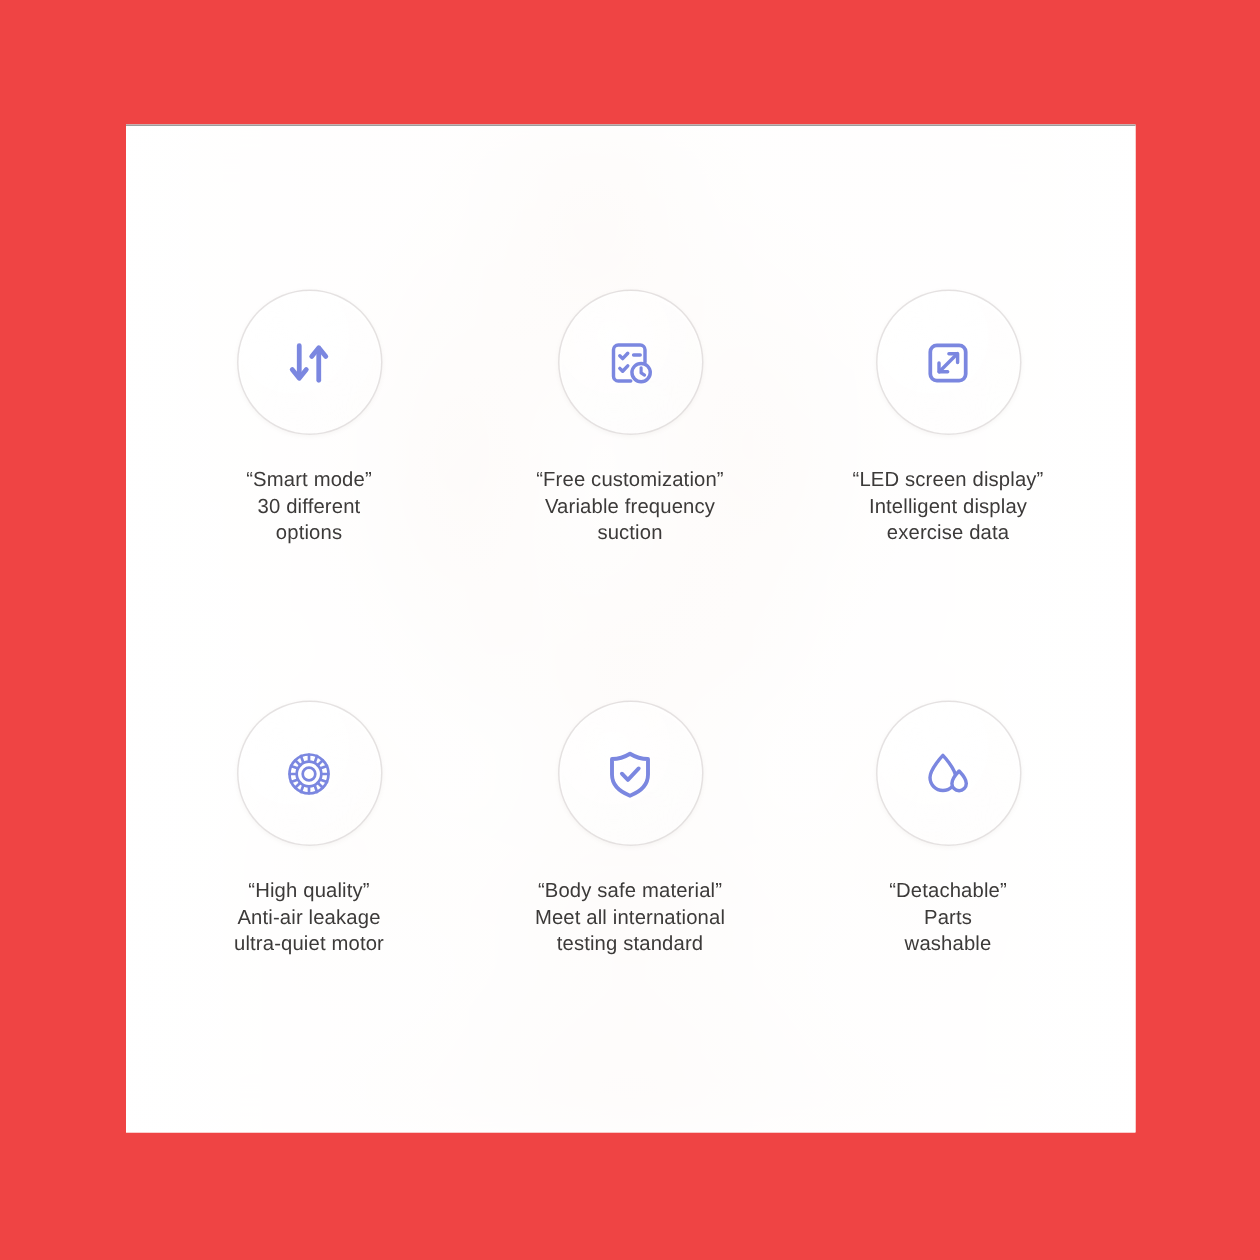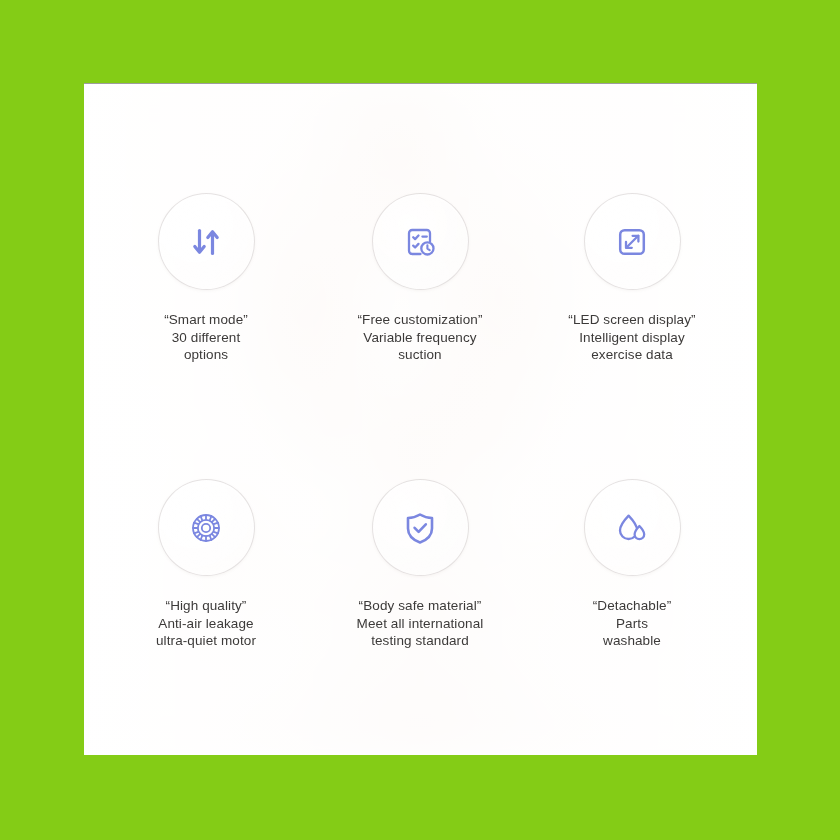--- a/index.html
+++ b/index.html
@@ -11,21 +11,21 @@
     width: 840px;
     height: 840px;
     font-family: "Liberation Sans", sans-serif;
     overflow: hidden;
   }
 
   #stage {
     position: relative;
     width: 840px;
     height: 840px;
-    background: #84cc16;
+    background: #ef4444;
   }
 
   
   .panel {
     position: absolute;
     left: 84px;
     top: 83px;
     width: 673px;
     height: 672px;
     overflow: hidden;
@@ -70,21 +70,21 @@
   .grid {
     position: absolute;
     inset: 0;
   }
   .feature {
     position: absolute;
     width: 210px;
     text-align: center;
   }
   .feature.r1 { top: 110px; }
-  .feature.r2 { top: 396px; }
+  .feature.r2 { top: 384px; }
   .feature.c1 { left: 17px; }
   .feature.c2 { left: 231px; }
   .feature.c3 { left: 443px; }
 
   .badge {
     width: 95px;
     height: 95px;
     margin: 0 auto;
     border-radius: 50%;
     border: 1px solid rgba(170,160,158,.30);

